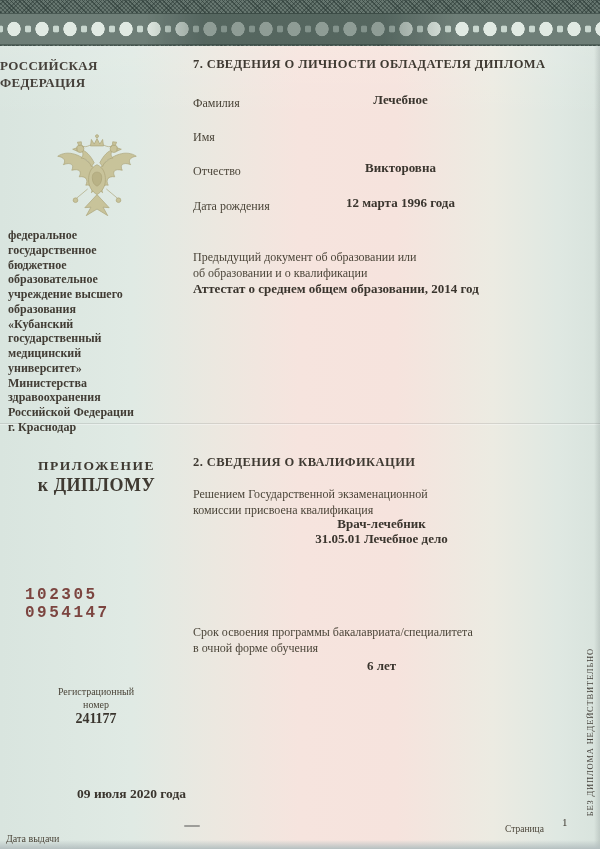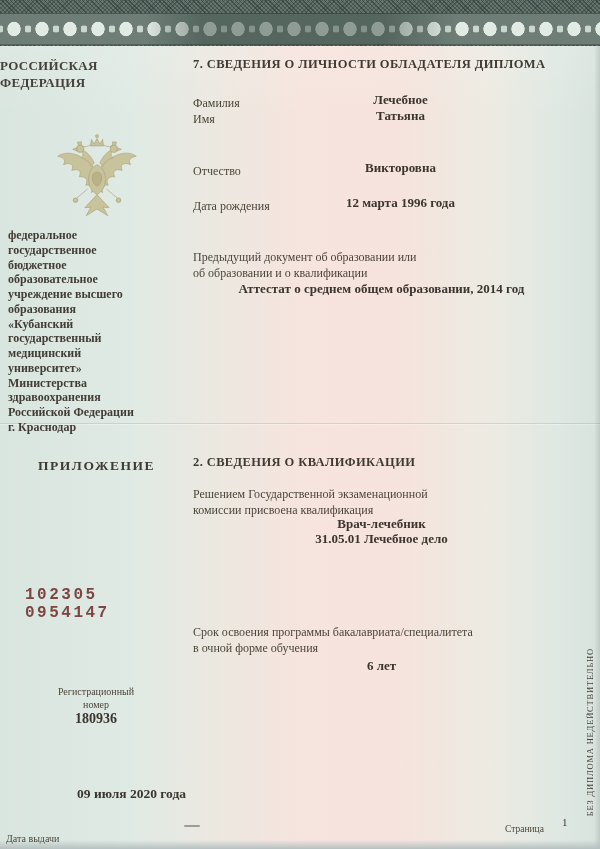--- a/index.html
+++ b/index.html
@@ -66,23 +66,23 @@
   
   .right-col{position:absolute;left:193px;top:0;width:377px;}
   .sec-title{position:absolute;left:0;width:100%;
     font-size:12.5px;font-weight:600;letter-spacing:.4px;color:#3f3a32;}
   .s1-title{top:57px;}
   .s2-title{top:455px;}
   .frow{position:absolute;left:0;width:100%;height:24px;}
   .frow .flabel{position:absolute;left:0;top:4px;font-size:12px;color:#4b4539;}
   .frow .fvalue{position:absolute;left:120px;top:0;width:175px;text-align:center;
     font-size:13px;font-weight:700;color:#3a352e;}
-  .row-0{top:92px;} .row-1{top:108px;} .row-2{top:160px;} .row-3{top:195px;}
+  .row-0{top:92px;} .row-1{top:126px;} .row-2{top:160px;} .row-3{top:195px;}
   .prev-label{position:absolute;top:250px;left:0;font-size:12px;color:#4b4539;line-height:1.3;}
-  .prev-value{position:absolute;top:281px;left:0;width:100%;text-align:center;
+  .prev-value{position:absolute;top:281px;left:0;width:100%;
     font-size:13px;font-weight:700;color:#3a352e;}
   .decision-label{position:absolute;top:487px;left:0;font-size:12px;color:#4b4539;line-height:1.3;}
   .qualification{position:absolute;top:516px;left:0;width:100%;text-align:center;
     font-size:13px;font-weight:700;color:#3a352e;}
   .specialty{position:absolute;top:531px;left:0;width:100%;text-align:center;
     font-size:13px;font-weight:700;color:#3a352e;}
   .duration-label{position:absolute;top:625px;left:0;font-size:12px;color:#4b4539;line-height:1.3;}
   .duration-value{position:absolute;top:658px;left:0;width:100%;text-align:center;
     font-size:13px;font-weight:700;color:#3a352e;}
 
@@ -148,43 +148,43 @@
 государственный
 медицинский
 университет»
 Министерства
 здравоохранения
 Российской Федерации
 г. Краснодар</div>
 
     <div class="doc-type">
       <div class="l1">ПРИЛОЖЕНИЕ</div>
+      <div class="l2">к ДИПЛОМУ</div>
     </div>
 
     <div class="serial">102305 0954147</div>
 
     <div class="reg-label preline">Регистрационный
 номер</div>
-    <div class="reg-number">180936</div>
+    <div class="reg-number">241177</div>
 
     <div class="date-label">Дата выдачи</div>
     <div class="date-value">09 июля 2020 года</div>
   </div>
 
   <div class="right-col">
 
     <div class="sec-title s1-title">7. СВЕДЕНИЯ О ЛИЧНОСТИ ОБЛАДАТЕЛЯ ДИПЛОМА</div>
 
     <div class="frow row-0">
       <span class="flabel">Фамилия</span>
       <span class="fvalue">Лечебное</span>
     </div>
     <div class="frow row-1">
       <span class="flabel">Имя</span>
-      <span class="fvalue">Татьяна</span>
     </div>
     <div class="frow row-2">
       <span class="flabel">Отчество</span>
       <span class="fvalue">Викторовна</span>
     </div>
     <div class="frow row-3">
       <span class="flabel">Дата рождения</span>
       <span class="fvalue">12 марта 1996 года</span>
     </div>
 

